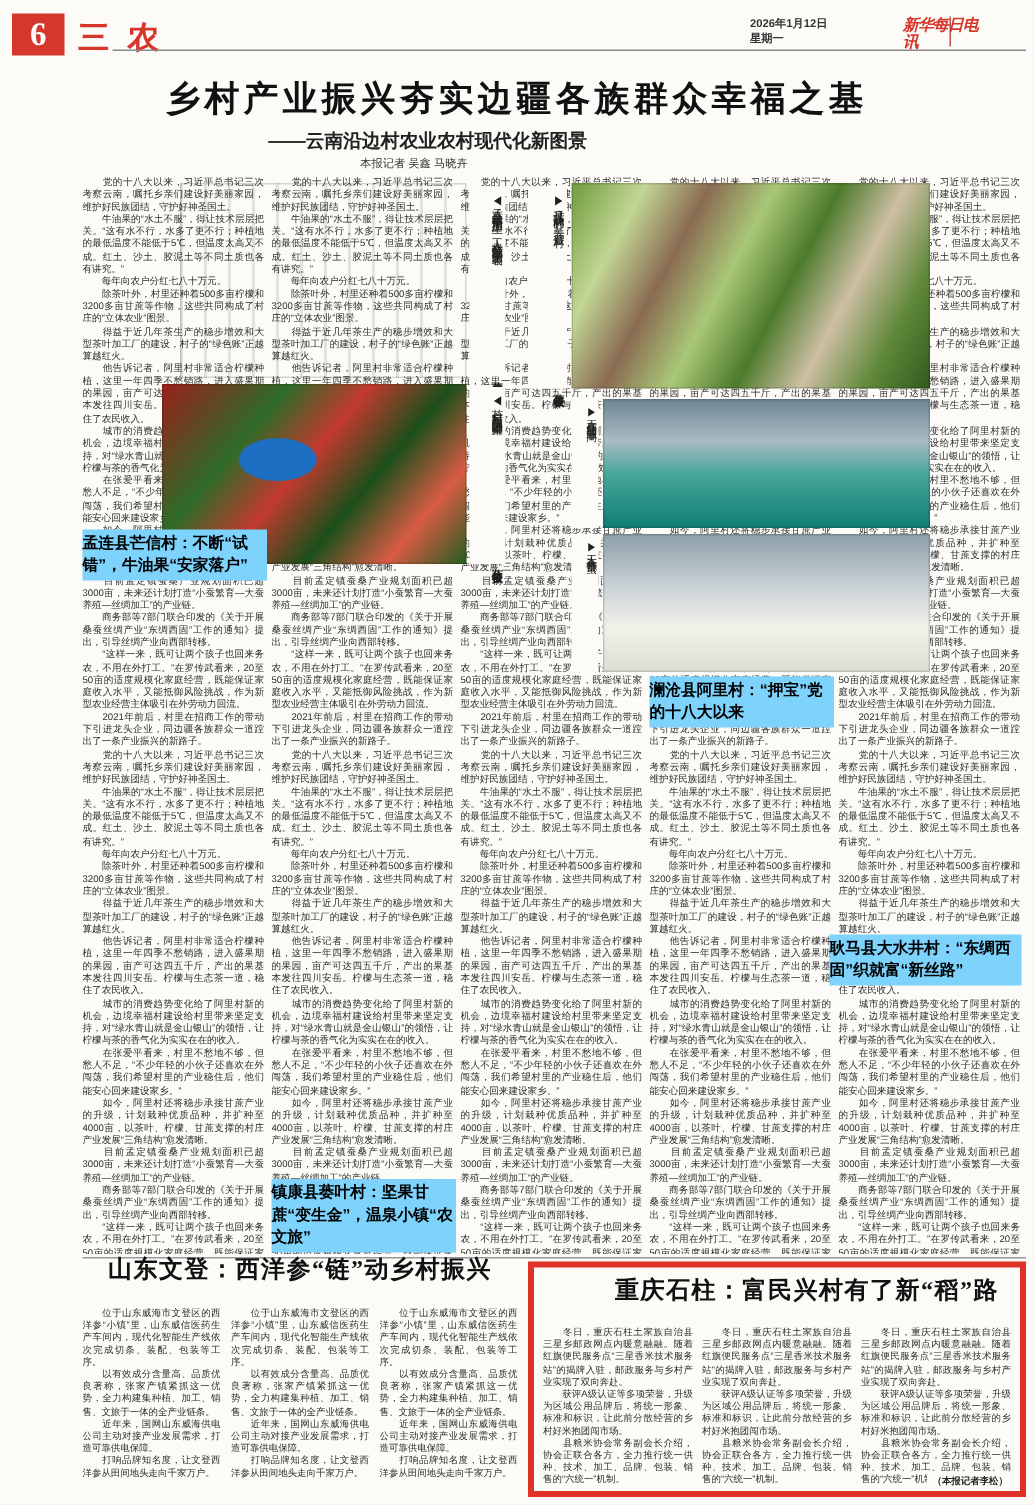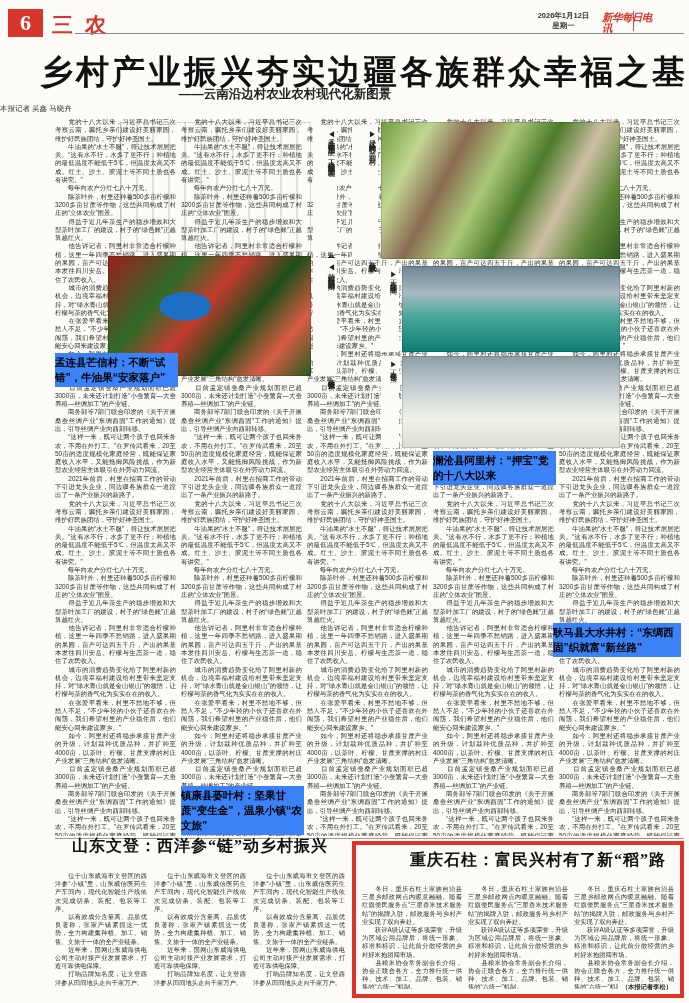--- a/index.html
+++ b/index.html
@@ -6,37 +6,37 @@
   .page{position:relative;width:689px;height:1003px;margin:0 auto;background:#fcfbf7;
         font-family:"Liberation Sans",sans-serif;color:#1a1a1a;overflow:hidden;}
   .abs{position:absolute;}
 
   
   .pgnum{left:8px;top:9px;width:35px;height:28px;background:var(--accent);color:#fff;
          font:bold 22px/28px "Liberation Serif",serif;text-align:center;}
   .section-title{left:52px;top:11px;font-size:21px;font-weight:bold;color:var(--accent);
                  letter-spacing:12px;font-family:"Liberation Serif",serif;}
   .header-rule{left:75px;top:33px;width:609px;height:1px;background:#8a8a8a;}
-  .dateblock{left:500px;top:11px;width:127px;text-align:center;font-size:7.5px;font-weight:bold;
+  .dateblock{left:500px;top:11px;width:127px;text-align:left;font-size:7.5px;font-weight:bold;
              color:#333;line-height:10px;}
   .hdr-divider{left:633px;top:11px;width:1px;height:20px;background:#b55;}
   .masthead{left:602px;top:12px;width:50px;font-size:10.5px;font-weight:bold;color:var(--accent);
             font-style:italic;letter-spacing:-0.5px;line-height:11px;}
 
   
   .headline{left:40px;top:50px;width:609px;text-align:center;font-family:"Liberation Serif",serif;
-            font-size:33px;font-weight:bold;letter-spacing:3px;color:#111;white-space:nowrap;}
+            font-size:23px;font-weight:bold;letter-spacing:3px;color:#111;white-space:nowrap;}
   .subhead{left:0;top:86px;width:570px;text-align:center;font-size:12.5px;font-weight:bold;color:#222;}
-  .byline{left:0;top:104px;width:552px;text-align:left;font-size:7.5px;color:#333;}
+  .byline{left:0;top:104px;width:552px;text-align:center;font-size:7.5px;color:#333;}
 
   .col{top:118px;width:121px;height:718px;font-size:6.4px;line-height:8.3px;text-align:justify;
        color:#2b2b2b;overflow:hidden;white-space:pre-line;z-index:1;}
   .c1{left:55px;} .c2{left:181px;} .c3{left:307px;} .c4{left:433px;} .c5{left:559px;}
 
-  .subhd{z-index:3;background:#3b82f6;font-size:10.5px;font-weight:bold;line-height:15px;
+  .subhd{z-index:3;background:#7dd3fc;font-size:10.5px;font-weight:bold;line-height:15px;
          color:#000;padding:2px 0;}
 
   
   .ph{z-index:2;box-shadow:0 0 0 1px rgba(0,0,0,.15) inset;}
   .ph-avocado{background:linear-gradient(180deg,#aebfc7 0%,#e8edef 34%,#cfd6cd 46%,#6d9a3a 66%,#49762a 86%,#3a6322 100%);}
   .ph-coffee{background:radial-gradient(ellipse at 38% 42%,#1c6fc2 0 14%,rgba(0,0,0,0) 15%),
              linear-gradient(130deg,#9b1f1c 0%,#2e6b28 28%,#c23a2e 46%,#1c4f1a 64%,#d85c44 82%,#245c1f 100%);}
   .ph-aerial{background:linear-gradient(118deg,#6f9c3c 0%,#c2d694 16%,#8a6b52 30%,#a9c877 44%,#4d7a2b 58%,#cdbfa4 72%,#61893a 86%,#2f5a1d 100%);}
   .ph-factory{background:linear-gradient(180deg,#6d8694 0%,#a9bac2 32%,#49a79b 58%,#0e7d72 100%);}
   .ph-cocoon{background:linear-gradient(180deg,#8d9ea8 0%,#c9d2d6 38%,#f2f1ea 68%,#ddddd2 100%);}

